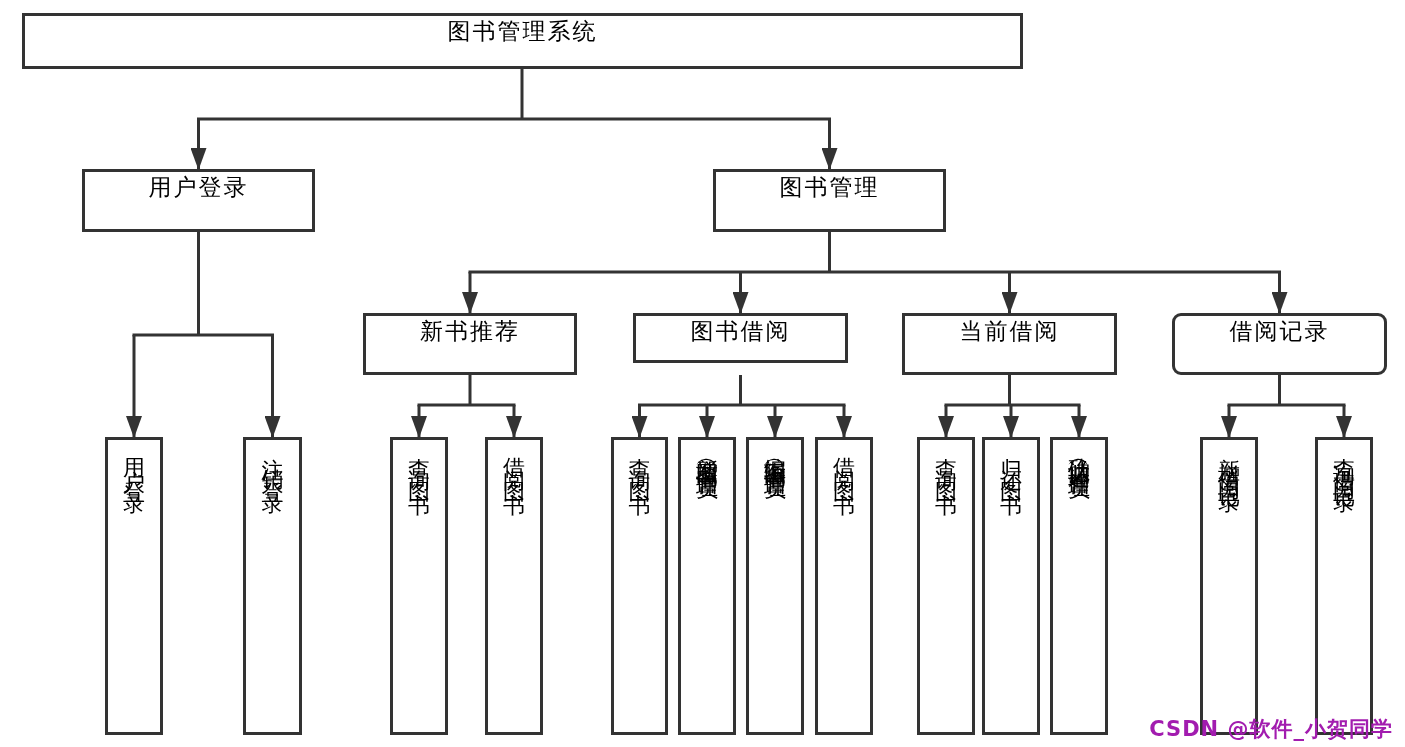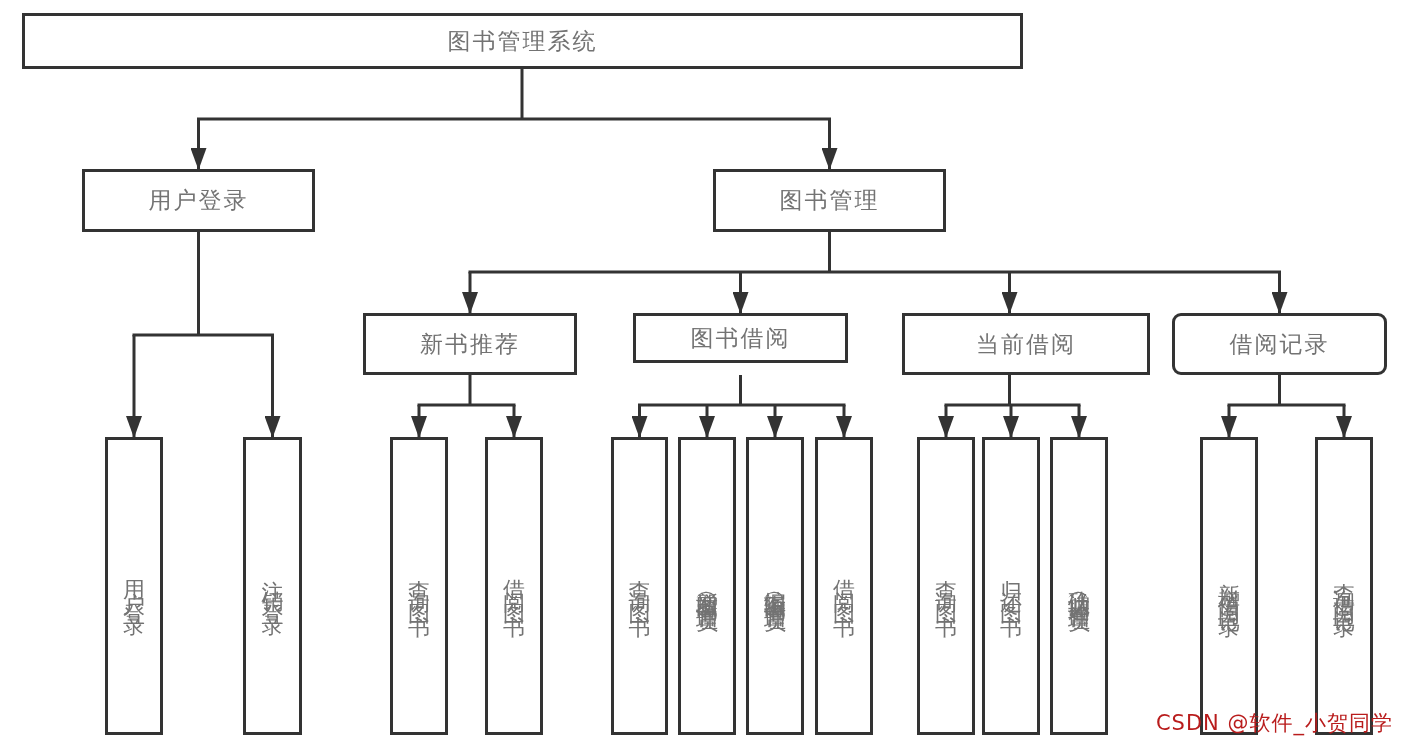--- a/index.html
+++ b/index.html
@@ -20,47 +20,48 @@
     left: 0;
     top: 0;
     pointer-events: none;
   }
   .node {
     position: absolute;
     box-sizing: border-box;
     border: 3px solid #333333;
     background: #ffffff;
     display: flex;
-    align-items: center;
+    align-items: flex-start;
     justify-content: center;
-    color: #737373;
+    color: #000000;
   }
   .node.h span {
     font-size: 23px;
     letter-spacing: 2px;
     white-space: nowrap;
   }
   .node.v span {
     writing-mode: vertical-rl;
     text-orientation: mixed;
     font-size: 22px;
     line-height: 1;
     white-space: nowrap;
   }
   .vt4 span { letter-spacing: 12px; }
   .vt6 span { letter-spacing: 7px;  }
   .vt9 span { letter-spacing: 3px;  }
   .watermark {
     position: absolute;
     right: 12px;
-    bottom: 10px;
+    bottom: 4px;
     font-size: 21px;
     letter-spacing: 1px;
-    color: #b91c1c;
+    color: #a21caf;
     white-space: nowrap;
+    font-weight: bold;
   }
 </style>
 </head>
 <body>
 
 <div class="stage">
 
   <svg class="connectors" width="1405" height="747" viewBox="0 0 1405 747">
     <defs>
       <marker id="arrow" viewBox="0 0 22 16" refX="21" refY="8" markerWidth="22" markerHeight="16" markerUnits="userSpaceOnUse" orient="auto">
@@ -121,21 +122,21 @@
   <div class="node h" style="left:363px; top:313px; width:214px; height:62px;">
     <span>新书推荐</span>
   </div>
 
   <div class="node h" style="left:713px; top:169px; width:233px; height:63px;">
     <span>图书管理</span>
   </div>
   <div class="node h" style="left:633px; top:313px; width:215px; height:50px;">
     <span>图书借阅</span>
   </div>
-  <div class="node h" style="left:902px; top:313px; width:248px; height:62px;">
+  <div class="node h" style="left:902px; top:313px; width:215px; height:62px;">
     <span>当前借阅</span>
   </div>
   <div class="node h" style="left:1172px; top:313px; width:215px; height:62px;border-radius:9px;">
     <span>借阅记录</span>
   </div>
 
   <div class="node v vt4" style="left:105px; top:437px; width:58px; height:298px;">
     <span>用户登录</span>
   </div>
   <div class="node v vt4" style="left:243px; top:437px; width:59px; height:298px;">

